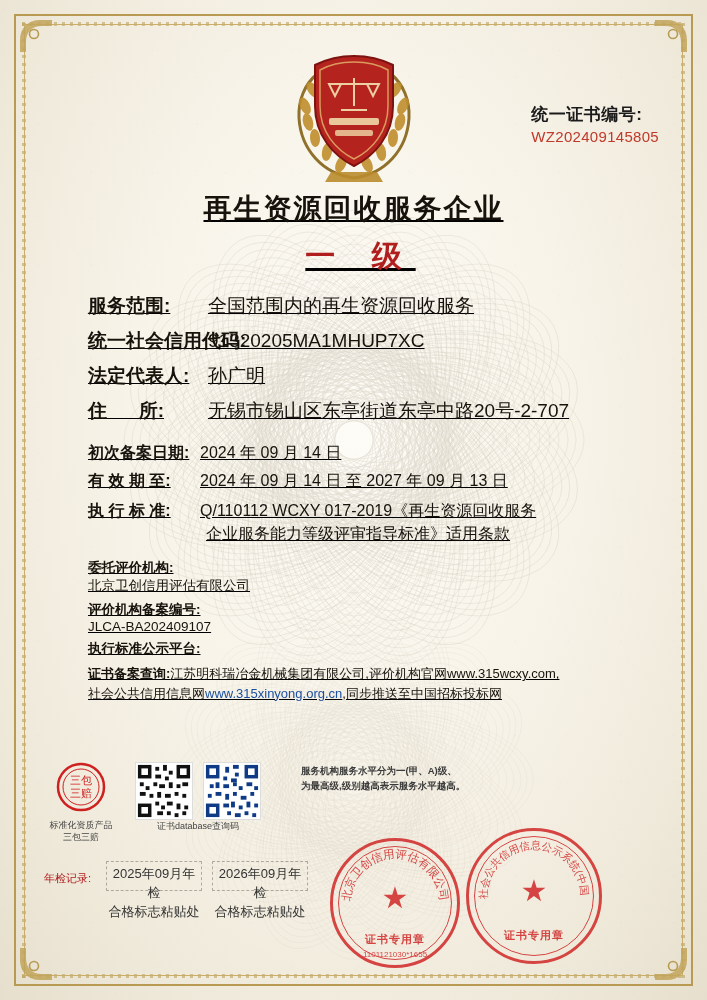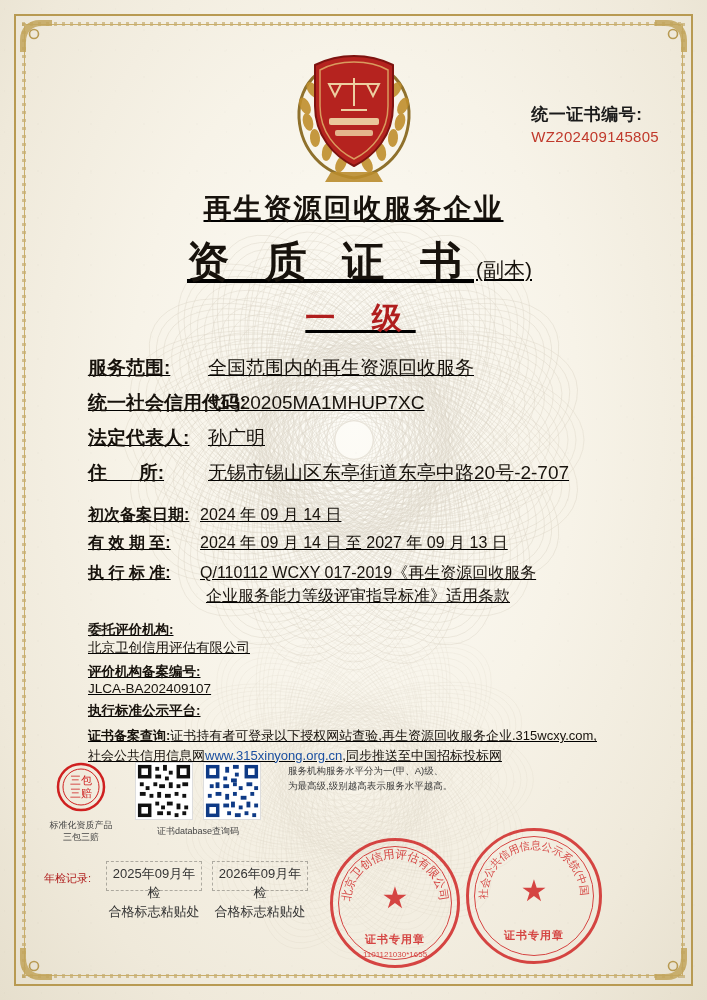--- a/index.html
+++ b/index.html
@@ -258,29 +258,29 @@
     gap: 10px;
   }
   .qr {
     width: 56px; height: 56px;
     background: #fff;
     border: 1px solid #ddd;
   }
   .qr-cap {
     font-size: 9px;
     color: #444;
-    margin-top: 5px;
   }
   .note-col {
     flex: 1;
-    margin-left: 14px;
+    margin-left: 27px;
     font-size: 9.5px;
     color: #3a3a3a;
     line-height: 1.55;
     padding-top: 2px;
+    font-weight: bold;
   }
 
   .year-row {
     display: flex;
     align-items: flex-start;
     margin-top: 18px;
   }
   .year-label {
     font-size: 11px;
     color: #b01e1e;
@@ -460,24 +460,20 @@
       </svg>
 
       <div class="certno">
         <div class="lbl">统一证书编号:</div>
         <div class="val">WZ202409145805</div>
       </div>
     </div>
 
     <div class="title-block">
       <div class="title-1">再生资源回收服务企业</div>
-      <div class="title-2-row">
-        <div class="title-2">资 质 证 书</div>
-        <div class="title-2-sub">(副本)</div>
-      </div>
       <div class="grade">一 级</div>
     </div>
 
     <div class="fields">
       <div class="frow big">
         <div class="fkey">服务范围:</div>
         <div class="fval">全国范围内的再生资源回收服务</div>
       </div>
       <div class="frow big">
         <div class="fkey">统一社会信用代码:</div>
@@ -519,21 +515,21 @@
       <div class="frow sm">
         <div class="fkey">评价机构备案编号:</div>
         <div class="fval">JLCA-BA202409107</div>
       </div>
       <div class="frow sm">
         <div class="fkey">执行标准公示平台:</div>
       </div>
     </div>
 
     <div class="query-block">
-      <span class="qk">证书备案查询:</span><span>证书持有者可登录以下授权网站查验,再生资源回收服务企业.315wcxy.com,</span>
+      <span class="qk">证书备案查询:</span><span>江苏明科瑞冶金机械集团有限公司,评价机构官网www.315wcxy.com,</span>
       <span class="query-line2">
         <span>社会公共信用信息网</span><span class="link">www.315xinyong.org.cn</span><span>,同步推送至中国招标投标网</span>
       </span>
     </div>
   </div>
 
   <div class="footer">
     <div class="footer-top">
 
       <div class="badge-col">

